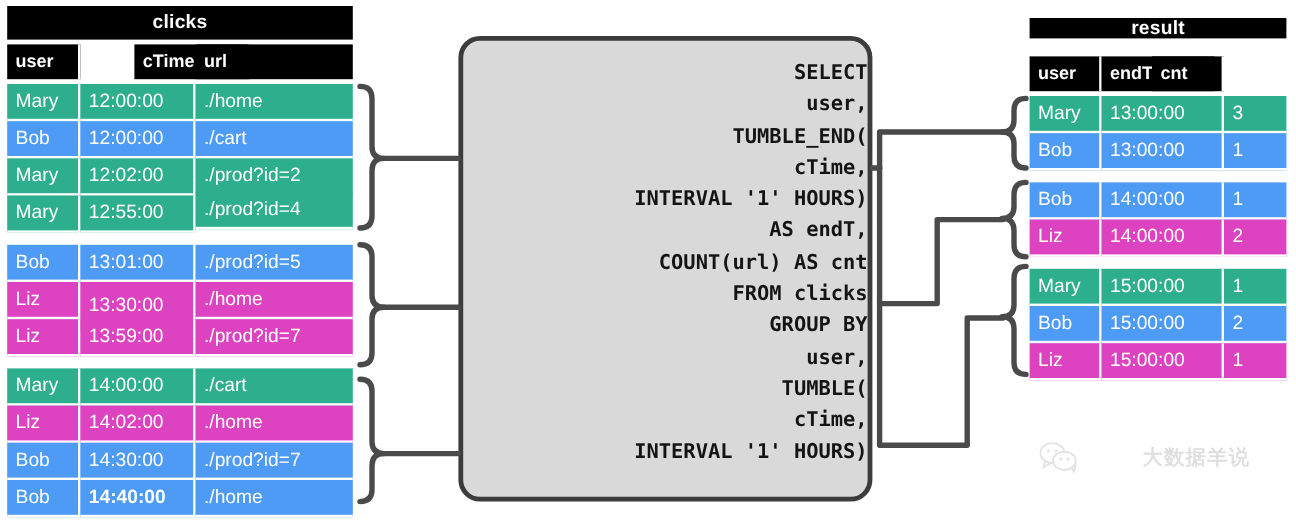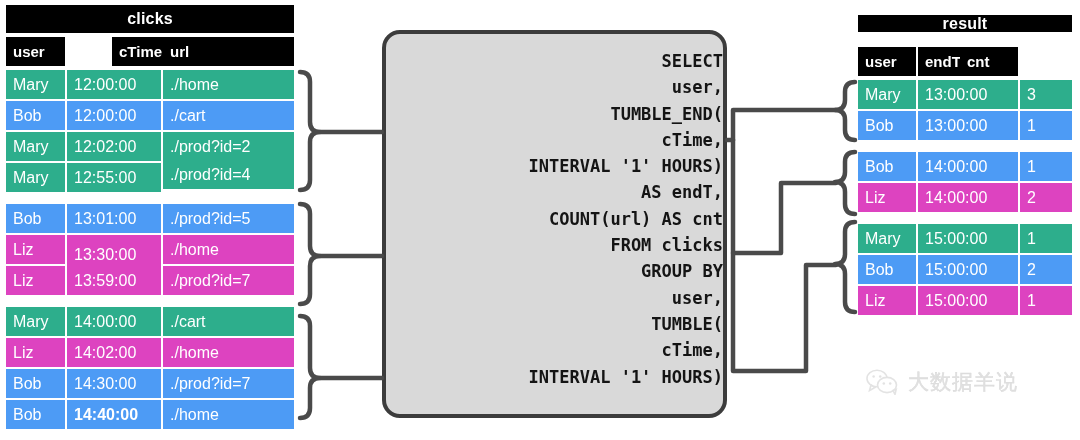--- a/index.html
+++ b/index.html
@@ -66,21 +66,21 @@
   #wires path { fill: none; stroke: #4a4a4a; stroke-width: 4.5; stroke-linecap: round; stroke-linejoin: round; }
 
   
   #watermark {
     position: absolute; left: 866px; top: 368px;
     display: flex; align-items: center; gap: 8px;
     opacity: .72;
   }
   #watermark .wm-text {
     font-family: "DejaVu Sans", sans-serif;
-    font-size: 21px; color: #d6d6d6; letter-spacing: 1px;
+    font-size: 17px; color: #d6d6d6; letter-spacing: 1px; margin-left: 44px;
     -webkit-text-stroke: .4px #c9c9c9;
   }
 </style>
 </head>
 <body>
 
 <div id="stage">
 
   <div id="clicks-table">
       <div class="tbl-title" style="left: 6px; top: 5px; width: 288px; height: 28px;">clicks</div>

